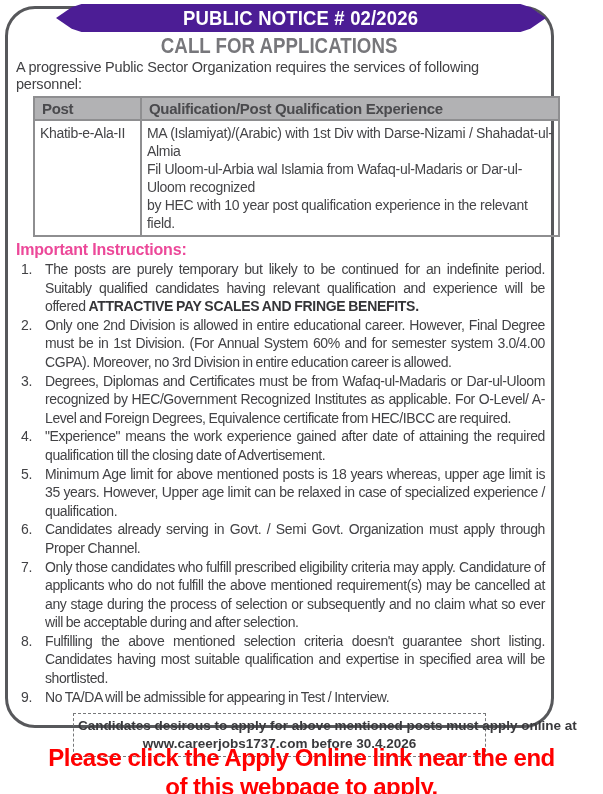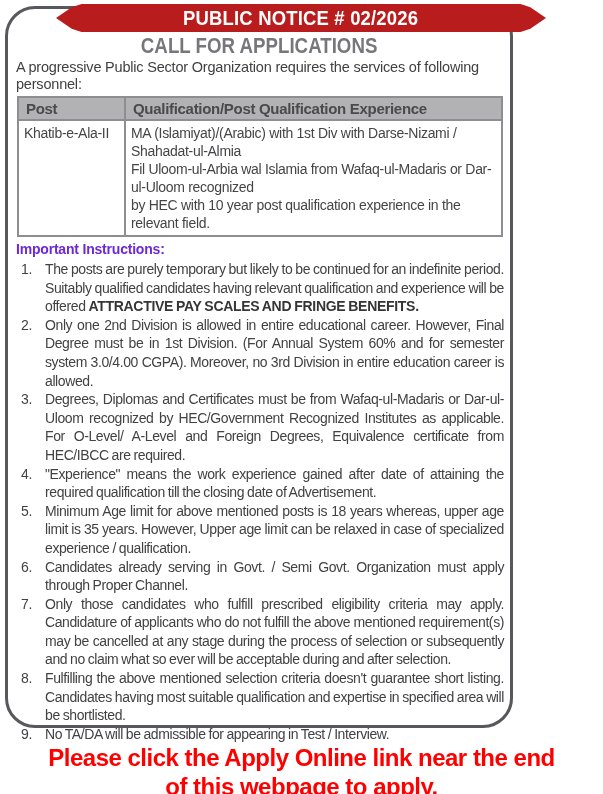--- a/index.html
+++ b/index.html
@@ -7,65 +7,65 @@
   body {
     width:603px; height:794px;
     font-family:"Liberation Sans", sans-serif;
     position:relative; overflow:hidden;
     color:#47474a;
   }
   .page { position:absolute; inset:0; background:#ffffff; }
 
   
   .doc-border {
-    position:absolute; left:5px; top:6px; width:508px; height:722px;
+    position:absolute; left:5px; top:6px; width:549px; height:722px;
     border:3px solid #57585b; border-radius:30px;
     background:#ffffff; padding:3px 5px 0 5px;
   }
 
   
   .ribbon {
     position:absolute; left:56px; top:4px; width:490px; height:28px;
-    background:#b91c1c; z-index:5;
+    background:#4c1d95; z-index:5;
     clip-path:polygon(0% 50%, 3.2% 12%, 5.2% 0%, 94.8% 0%, 96.8% 12%, 100% 50%, 96.8% 88%, 94.8% 100%, 5.2% 100%, 3.2% 88%);
     color:#ffffff; text-align:center; line-height:28px;
     font-weight:bold; font-size:21px; white-space:nowrap;
   }
   .ribbon .condense { display:inline-block; transform:scaleX(.88); letter-spacing:0.2px; }
 
   .call-title {
     margin:22px 0 2px 0; text-align:center;
     font-weight:bold; font-size:22px; line-height:23px; color:#77777b;
     white-space:nowrap;
   }
   .call-title .condense { display:inline-block; transform:scaleX(.85); }
 
   .intro {
     font-size:14.5px; line-height:17px; letter-spacing:-0.2px;
     color:#414144; margin:0 0 3px 3px;
   }
 
   table.post-table {
-    border-collapse:collapse; width:calc(100% - 6px); margin:0 4px;
+    border-collapse:collapse; width:calc(100% - 6px); margin:0 20px;
     letter-spacing:-0.3px;
   }
   table.post-table th {
     background:#b2b2b4; color:#4a4a4d; font-size:15px; line-height:17px;
     font-weight:bold; text-align:left; padding:2px 6px 2px 7px;
     border:2px solid #8e8e90;
   }
   table.post-table td {
     font-size:14px; line-height:18px; color:#454548;
     vertical-align:top; padding:3px 5px; border:2px solid #8e8e90;
   }
   .col-post { width:107px; }
   .qline { display:block; }
 
   .instructions-heading {
-    font-weight:bold; font-size:14px; line-height:19px; color:#6d28d9;
+    font-weight:bold; font-size:16px; line-height:19px; color:#ec4899;
     margin:3px 0 1px 3px; letter-spacing:-0.2px;
   }
 
   .items { margin:0 1px 0 2px; }
   .item { display:flex; }
   .item .num {
     width:30px; min-width:30px; padding-left:6px;
     font-size:14px; line-height:18.6px; letter-spacing:-0.4px; color:#424245;
   }
   .item .txt {
@@ -163,20 +163,24 @@
       <div class="item">
         <span class="num">8.</span>
         <span class="txt"><span>Fulfilling the above mentioned selection criteria doesn't guarantee short listing. Candidates having most suitable qualification and expertise in specified area will be shortlisted.</span><b></b></span>
       </div>
       <div class="item">
         <span class="num">9.</span>
         <span class="txt"><span>No TA/DA will be admissible for appearing in Test / Interview.</span><b></b></span>
       </div>
     </div>
 
+    <div class="apply-box">
+      <div class="boxline">Candidates desirous to apply for above mentioned posts must apply online at</div>
+      <div class="boxline">www.careerjobs1737.com before 30.4.2026</div>
+    </div>
 
 
   </div>
 
   <div class="red-note">
     <div class="rline">Please click the Apply Online link near the end</div>
     <div class="rline">of this webpage to apply.</div>
   </div>
 
 </div>

